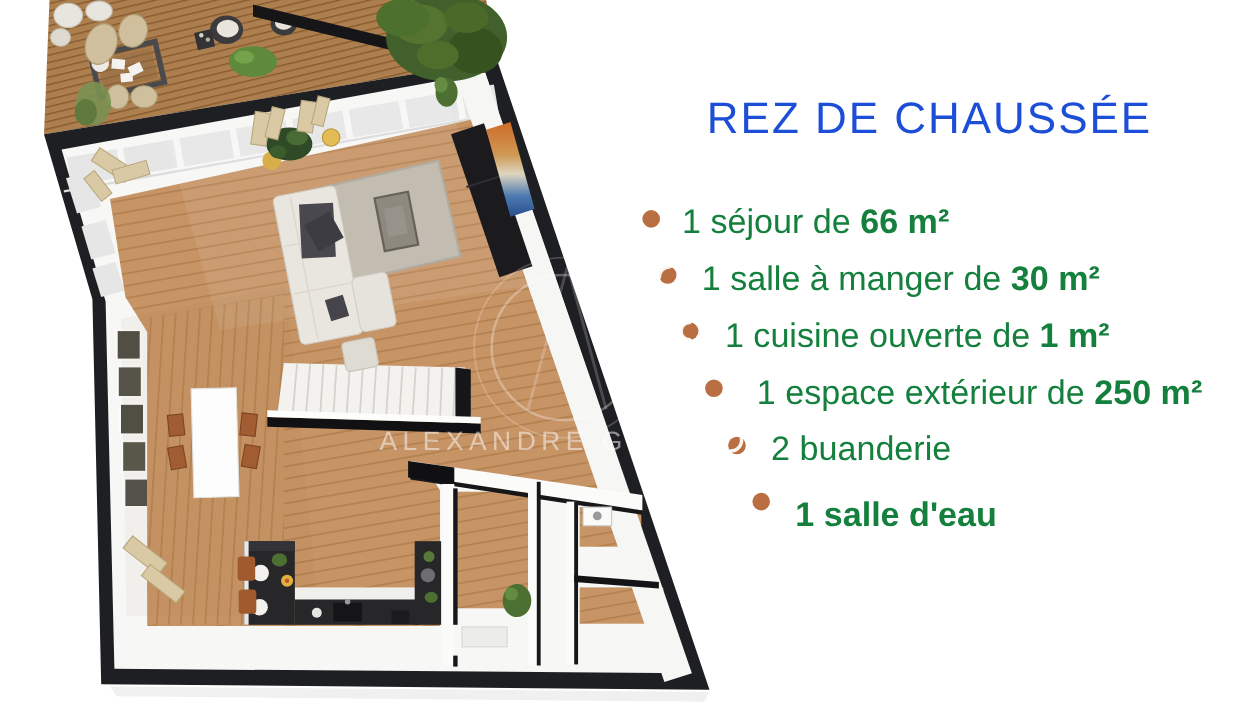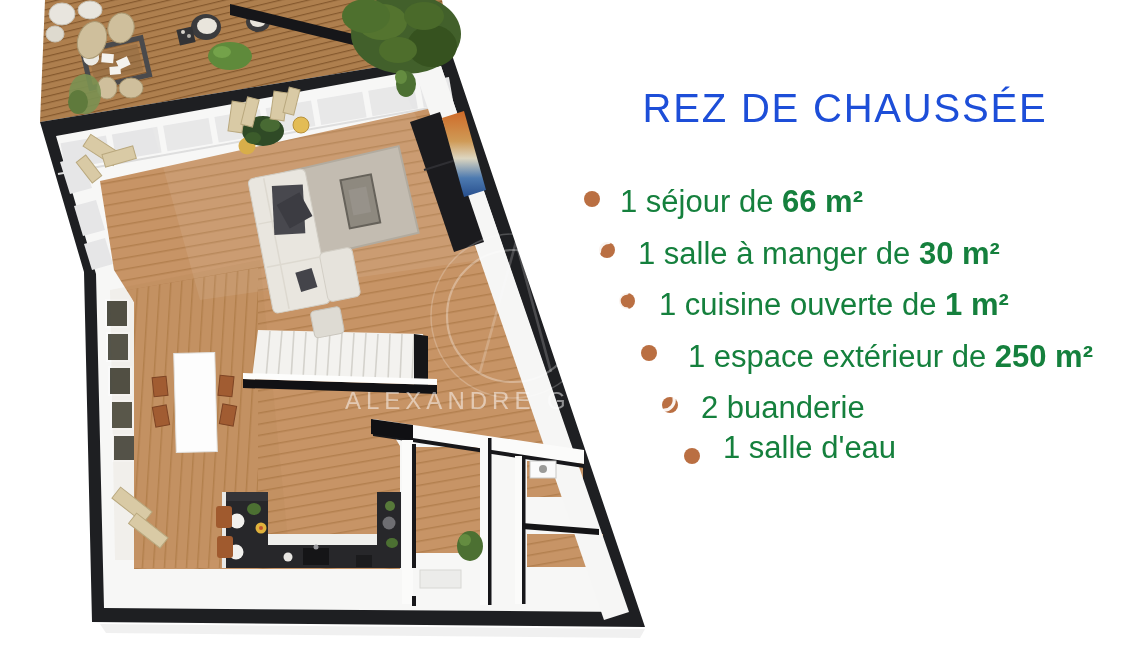--- a/index.html
+++ b/index.html
@@ -304,13 +304,13 @@
 <div class="abs dot" style="left:641px;top:345px;"></div>
 <div class="abs li" style="left:644px;top:341px;margin-left:44px;">1 espace extérieur de <b>250 m²</b></div>
 
 <div class="abs dot" style="left:662px;top:397px;"></div>
 <svg class="abs" style="left:660px;top:395px;" width="20" height="20">
     <path d="M4,15 A10,10 0 0 0 14,3" fill="none" stroke="#ffffff" stroke-width="3.2" stroke-linecap="round" opacity="0.92"></path>
   </svg>
 <div class="abs li" style="left:701px;top:392px;">2 buanderie</div>
 
 <div class="abs dot" style="left:684px;top:448px;"></div>
-<div class="abs li" style="left:723px;top:432px;">1 salle d'eau</div>
+<div class="abs li" style="left:723px;top:452px;font-weight:bold;">1 salle d'eau</div>
 
 </body></html>

